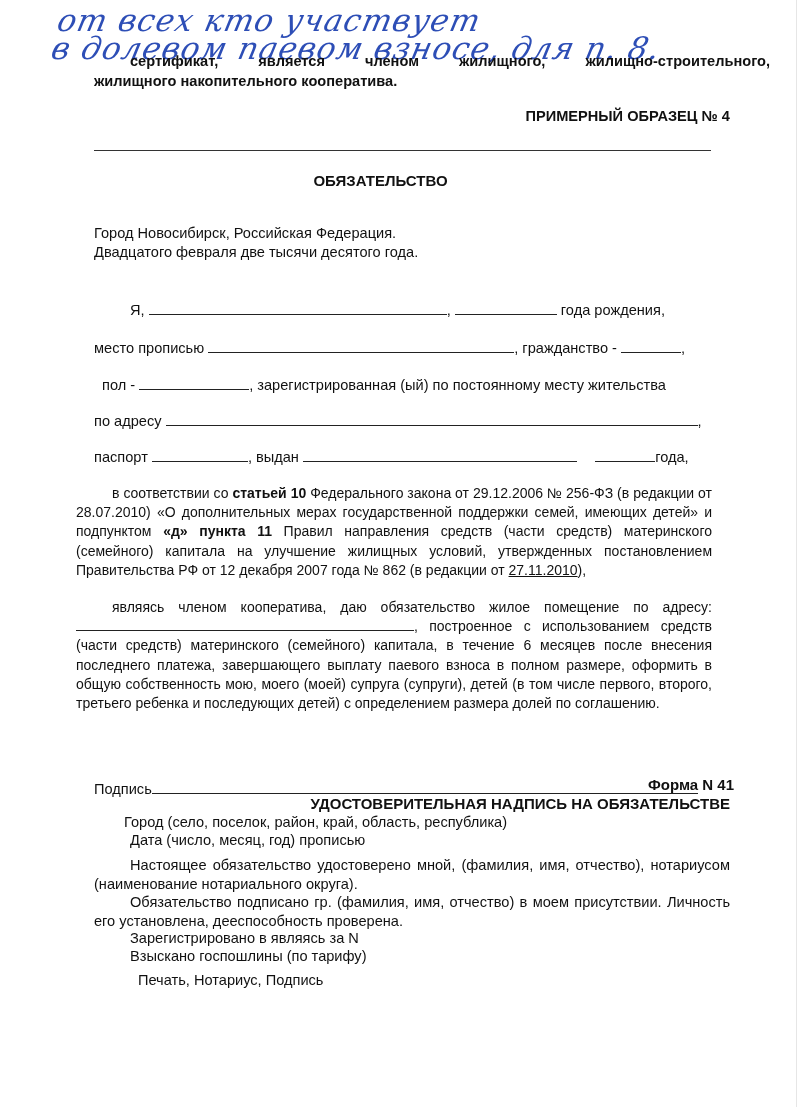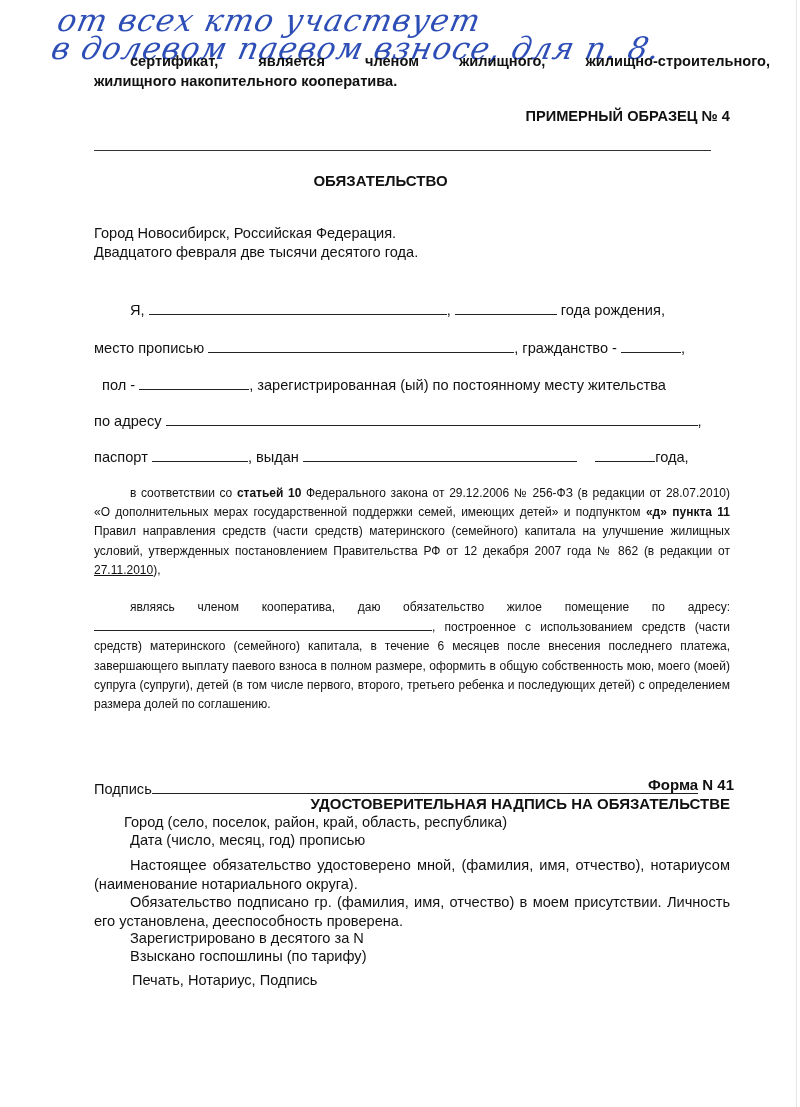--- a/index.html
+++ b/index.html
@@ -11,22 +11,22 @@
   .abs { position: absolute; white-space: nowrap; }
   .b { font-weight: bold; gap: 40px; }
   .hand {
     position: absolute; font-family: "DejaVu Serif", serif; font-style: italic;
     color: #1c3fb0; font-size: 31px; letter-spacing: 1px; white-space: nowrap;
     transform: skewX(-12deg); opacity: 0.92;
   }
   .rule { position: absolute; height: 1px; background: #333; }
   .blank { display: inline-block; border-bottom: 1px solid #222; height: 14px; vertical-align: baseline; }
   .just {
-    position: absolute; left: 94px; width: 636px; text-align: justify;
-    line-height: 19.2px; font-size: 12px;
+    position: absolute; left: 76px; width: 636px; text-align: justify;
+    line-height: 19.2px; font-size: 14px;
   }
   .just .ind { display: inline-block; width: 36px; }
   .u { text-decoration: underline; }
   .para { position: absolute; left: 94px; width: 636px; line-height: 19px; text-align: justify; }
   .edge { position: absolute; right: 3px; top: 0; width: 1px; height: 1107px; background: #e6e6e6; }
 </style>
 </head>
 <body>
 
 <div class="edge"></div>
@@ -93,15 +93,15 @@
 
 <div class="abs b" style="right:66px; top:776px; font-size:15px;">Форма N 41</div>
 <div class="abs b" style="right:70px; top:795px; font-size:15px;">УДОСТОВЕРИТЕЛЬНАЯ НАДПИСЬ НА ОБЯЗАТЕЛЬСТВЕ</div>
 
 <div class="abs" style="left:124px; top:814px;">Город (село, поселок, район, край, область, республика)</div>
 <div class="abs" style="left:130px; top:832px;">Дата (число, месяц, год) прописью</div>
 
 <div class="para" style="top:856px;"><span style="display:inline-block;width:36px;"></span><span>Настоящее обязательство удостоверено мной, (фамилия, имя, отчество), нотариусом (наименование нотариального округа).</span></div>
 <div class="para" style="top:893px;"><span style="display:inline-block;width:36px;"></span><span>Обязательство подписано гр. (фамилия, имя, отчество) в моем присутствии. Личность его установлена, дееспособность проверена.</span></div>
 
-<div class="abs" style="left:130px; top:930px;">Зарегистрировано в десятого за N</div>
+<div class="abs" style="left:130px; top:930px;">Зарегистрировано в являясь за N</div>
 <div class="abs" style="left:130px; top:948px;">Взыскано госпошлины (по тарифу)</div>
-<div class="abs" style="left:132px; top:972px;">Печать, Нотариус, Подпись</div>
+<div class="abs" style="left:138px; top:972px;">Печать, Нотариус, Подпись</div>
 
 </body></html>

